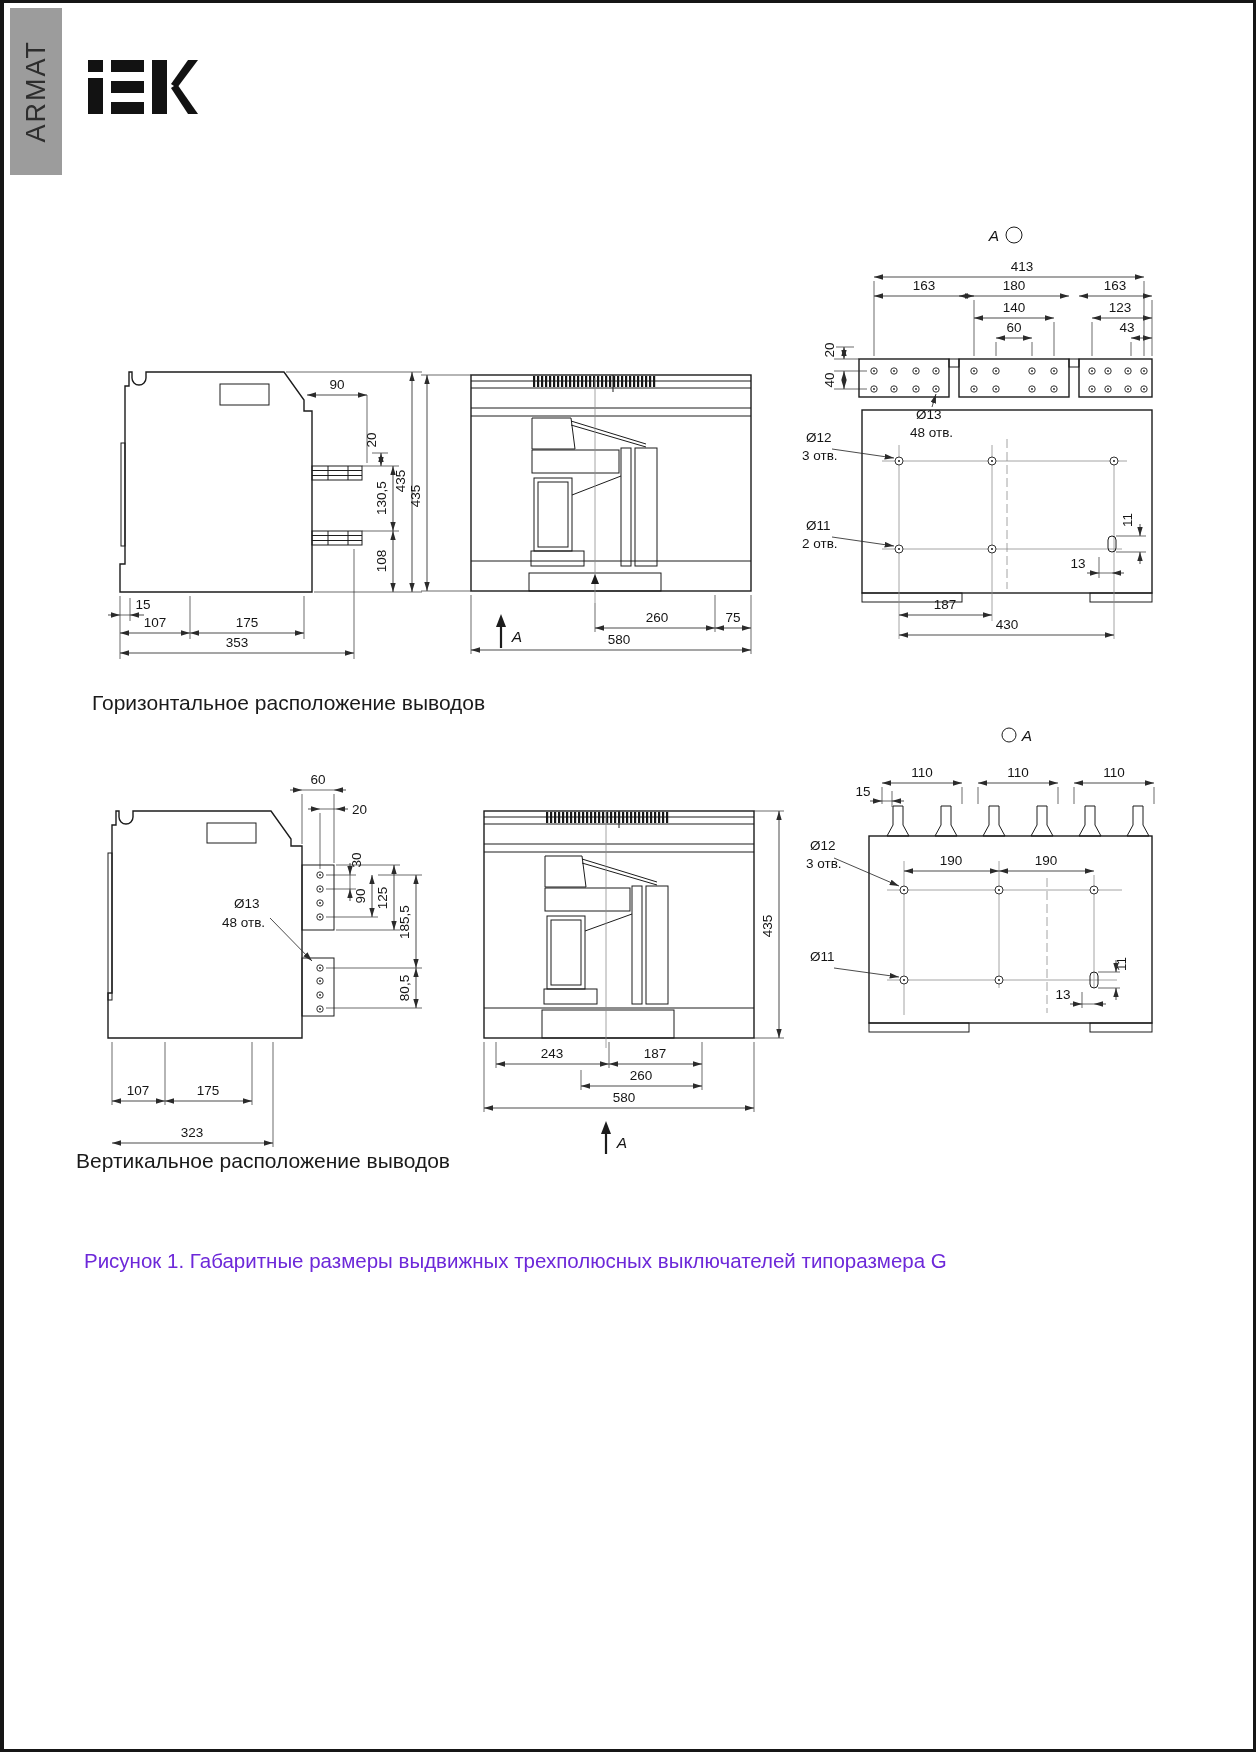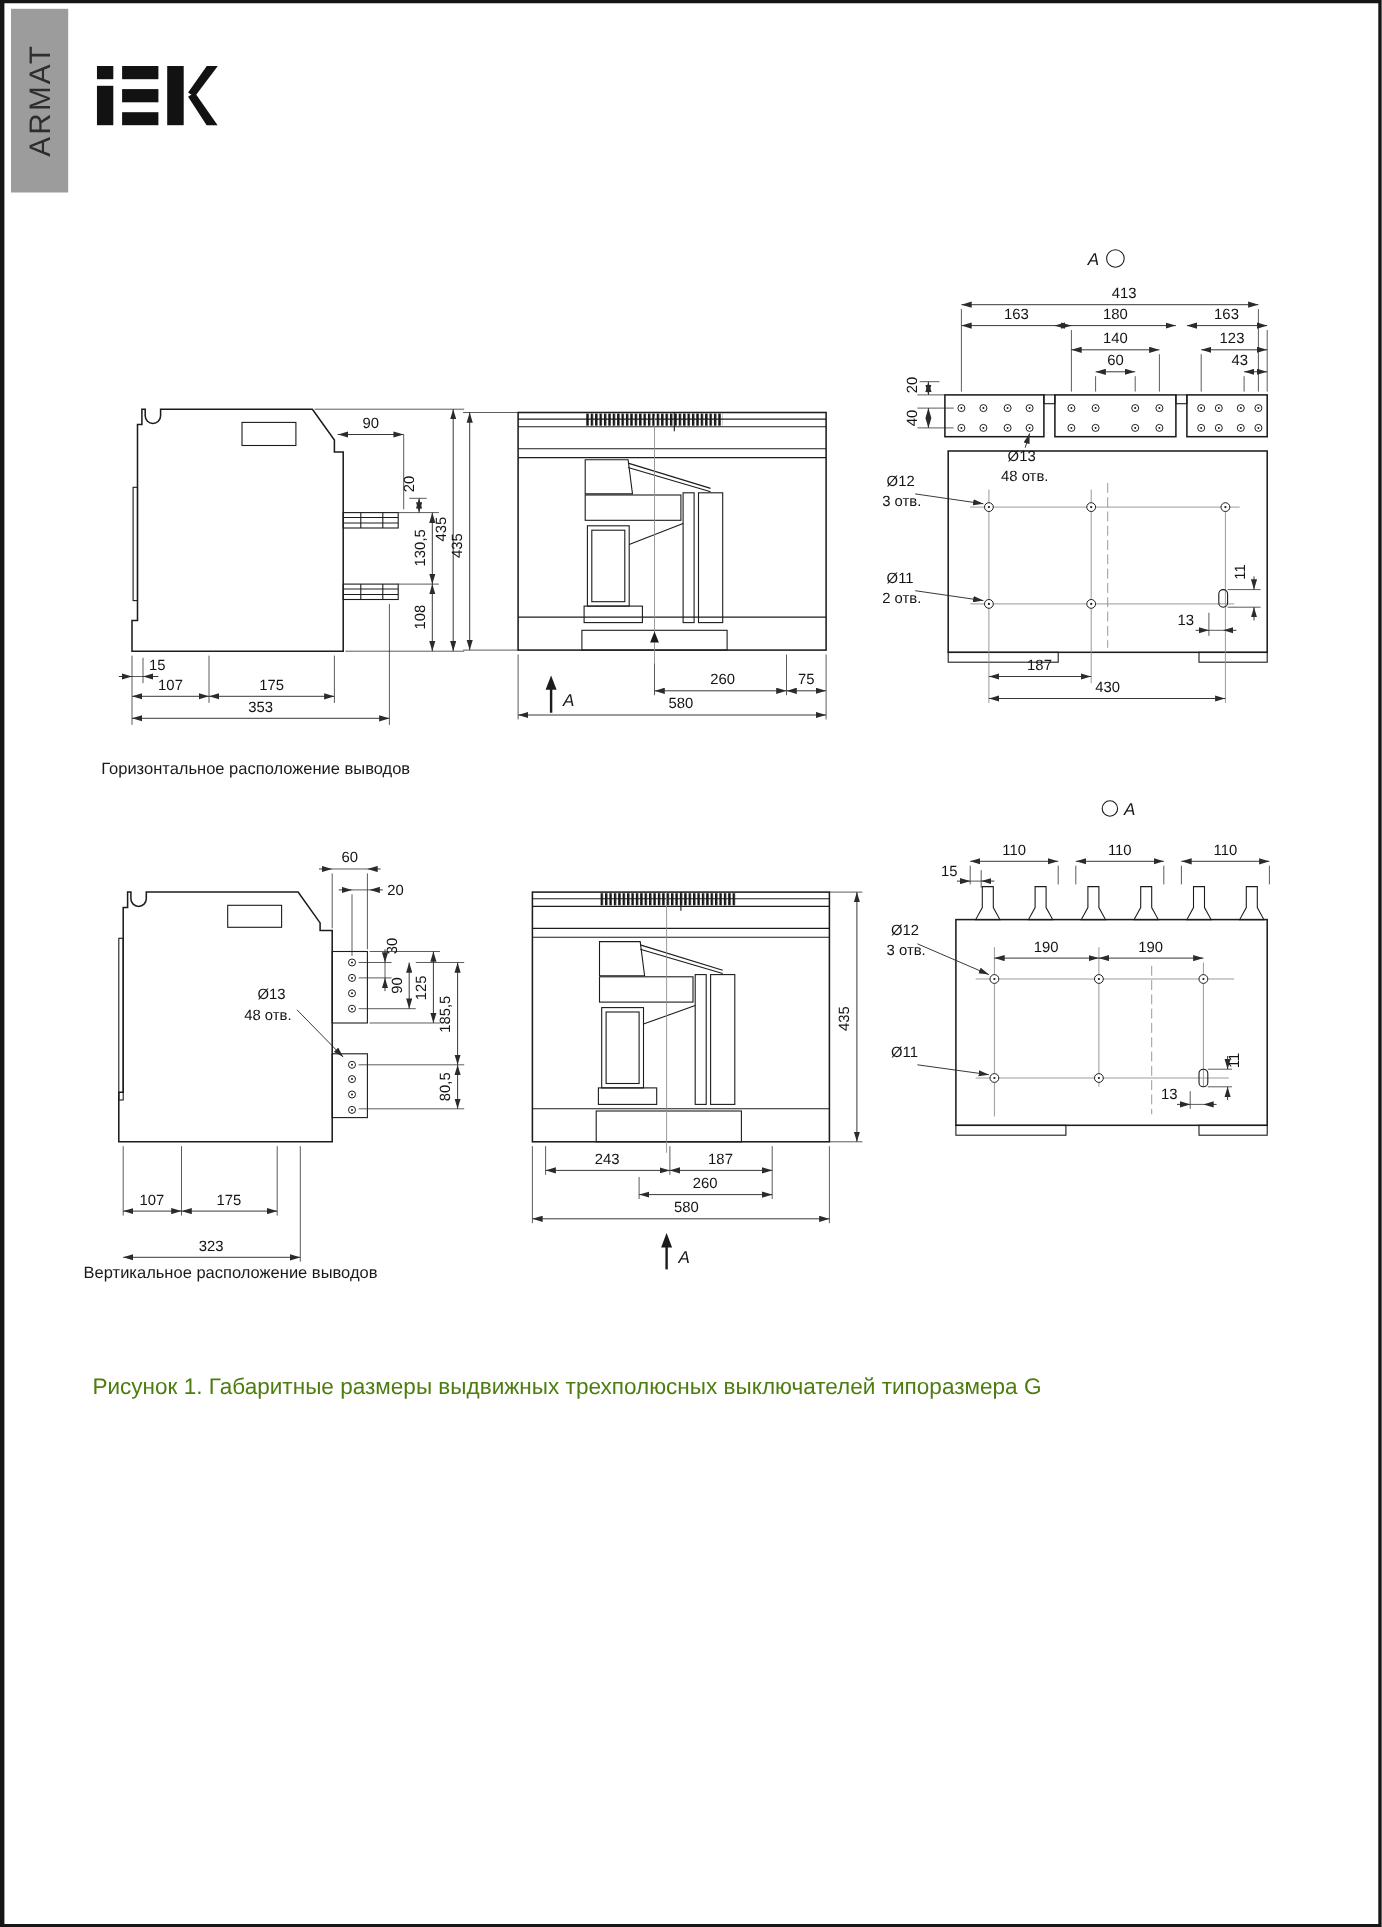--- a/index.html
+++ b/index.html
@@ -5,22 +5,22 @@
 *{margin:0;padding:0;box-sizing:border-box}
 body{background:#888;font-family:"Liberation Sans",sans-serif}
 .page{position:relative;width:1256px;height:1752px;margin:0 auto;background:var(--c-paper,#fff);
   border-left:4px solid #161616;border-top:3px solid #161616;border-right:3px solid #161616;border-bottom:3px solid #161616;overflow:hidden}
 .armat{position:absolute;left:6px;top:5px;width:52px;height:167px;background:var(--c-sidebar,#9c9c9c);
   display:flex;align-items:center;justify-content:center}
 .armat span{writing-mode:vertical-rl;transform:rotate(180deg);font-size:27px;color:#2d2d2d;letter-spacing:2px}
 .logo{position:absolute;left:84px;top:57px}
 .logo rect,.logo polygon{fill:var(--c-logo,#121212)}
 .view{position:absolute}
-.vlabel{position:absolute;font-size:15px;color:#1a1a1a}
-.caption{position:absolute;font-size:20.5px;color:#4d7c0f}
+.vlabel{position:absolute;font-size:21px;color:#1a1a1a}
+.caption{position:absolute;font-size:20.5px;color:#6d28d9}
 svg text{font-family:"Liberation Sans",sans-serif;font-size:13.5px;fill:#151515;text-anchor:middle}
 svg text.st{text-anchor:start}
 svg text.it{font-style:italic;font-size:15.5px}
 .ln{fill:none;stroke:var(--c-line,#1c1c1c);stroke-width:1.4}
 .tn{fill:none;stroke:var(--c-line,#1c1c1c);stroke-width:1}
 .dm{fill:none;stroke:var(--c-dim,#2b2b2b);stroke-width:.85}
 .ex{fill:none;stroke:var(--c-dim,#2b2b2b);stroke-width:.7}
 .cl{fill:none;stroke:var(--c-center,#8d8d8d);stroke-width:.8}
 .cld{fill:none;stroke:var(--c-center,#8d8d8d);stroke-width:.8;stroke-dasharray:9 4}
 .hole{fill:#fff;stroke:var(--c-line,#1c1c1c);stroke-width:.9}

